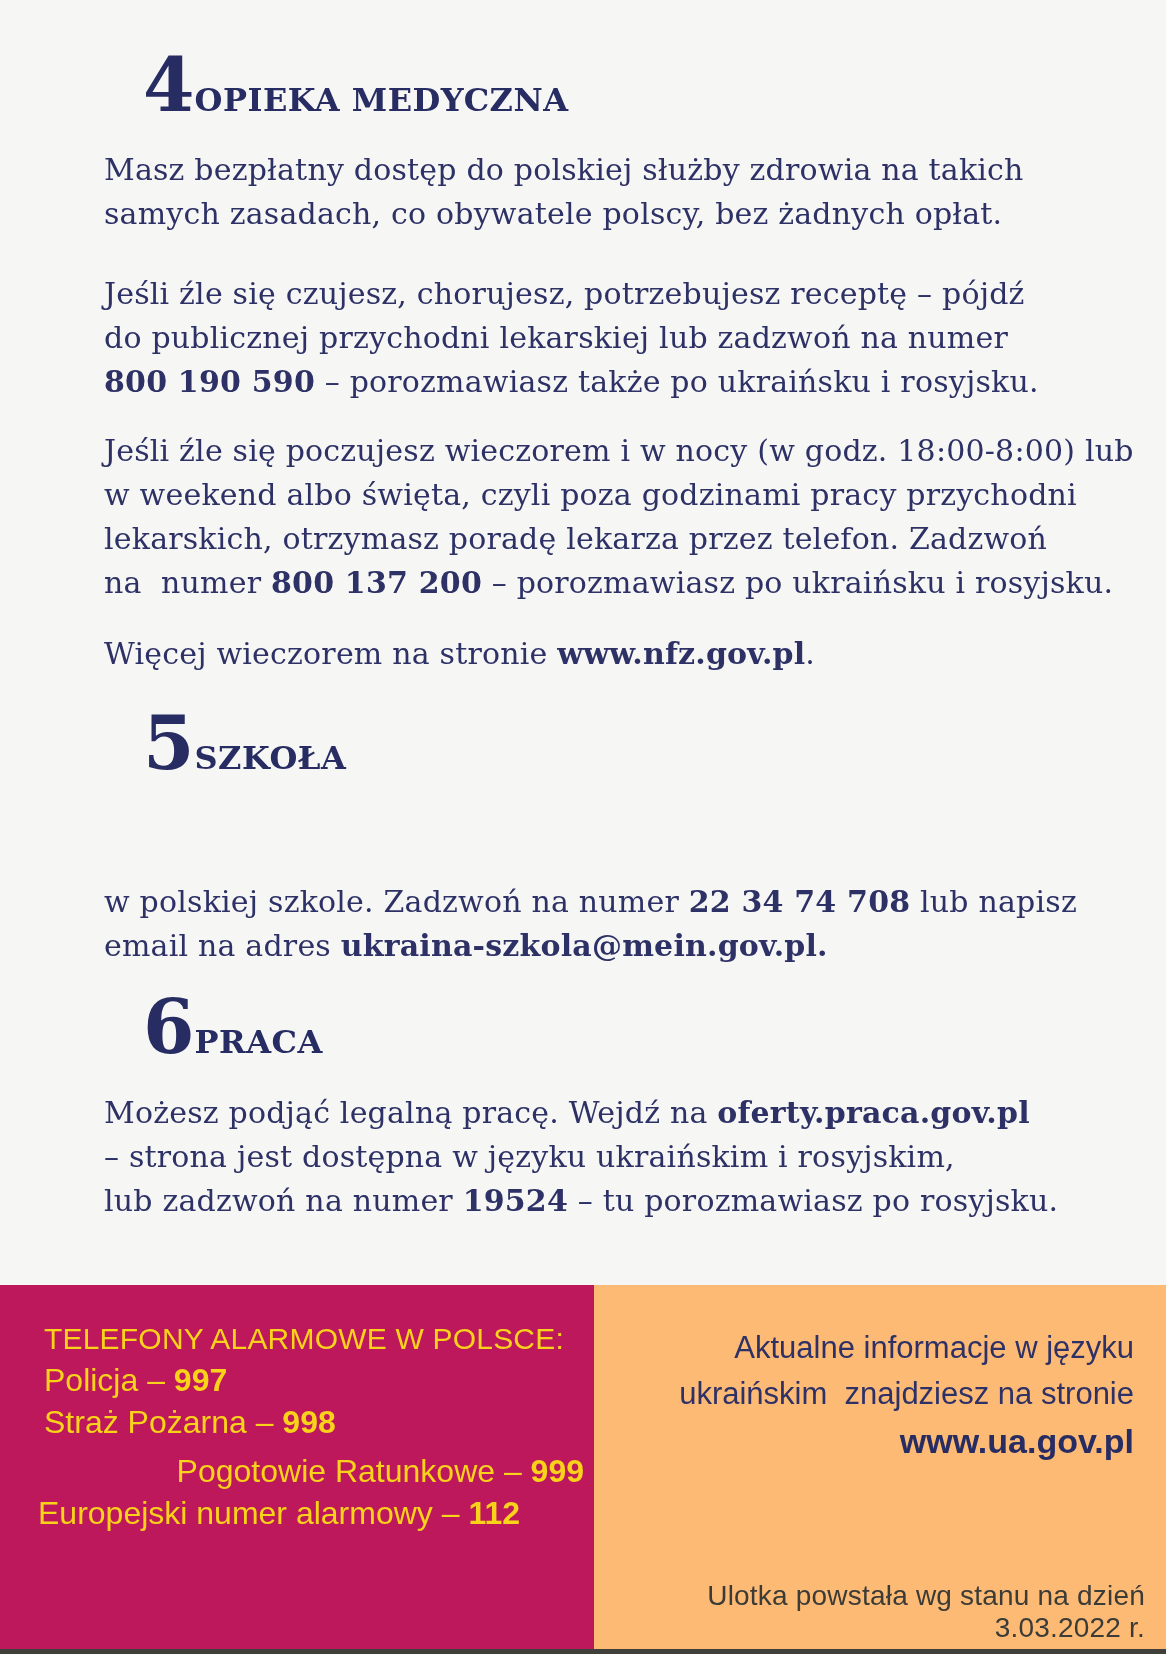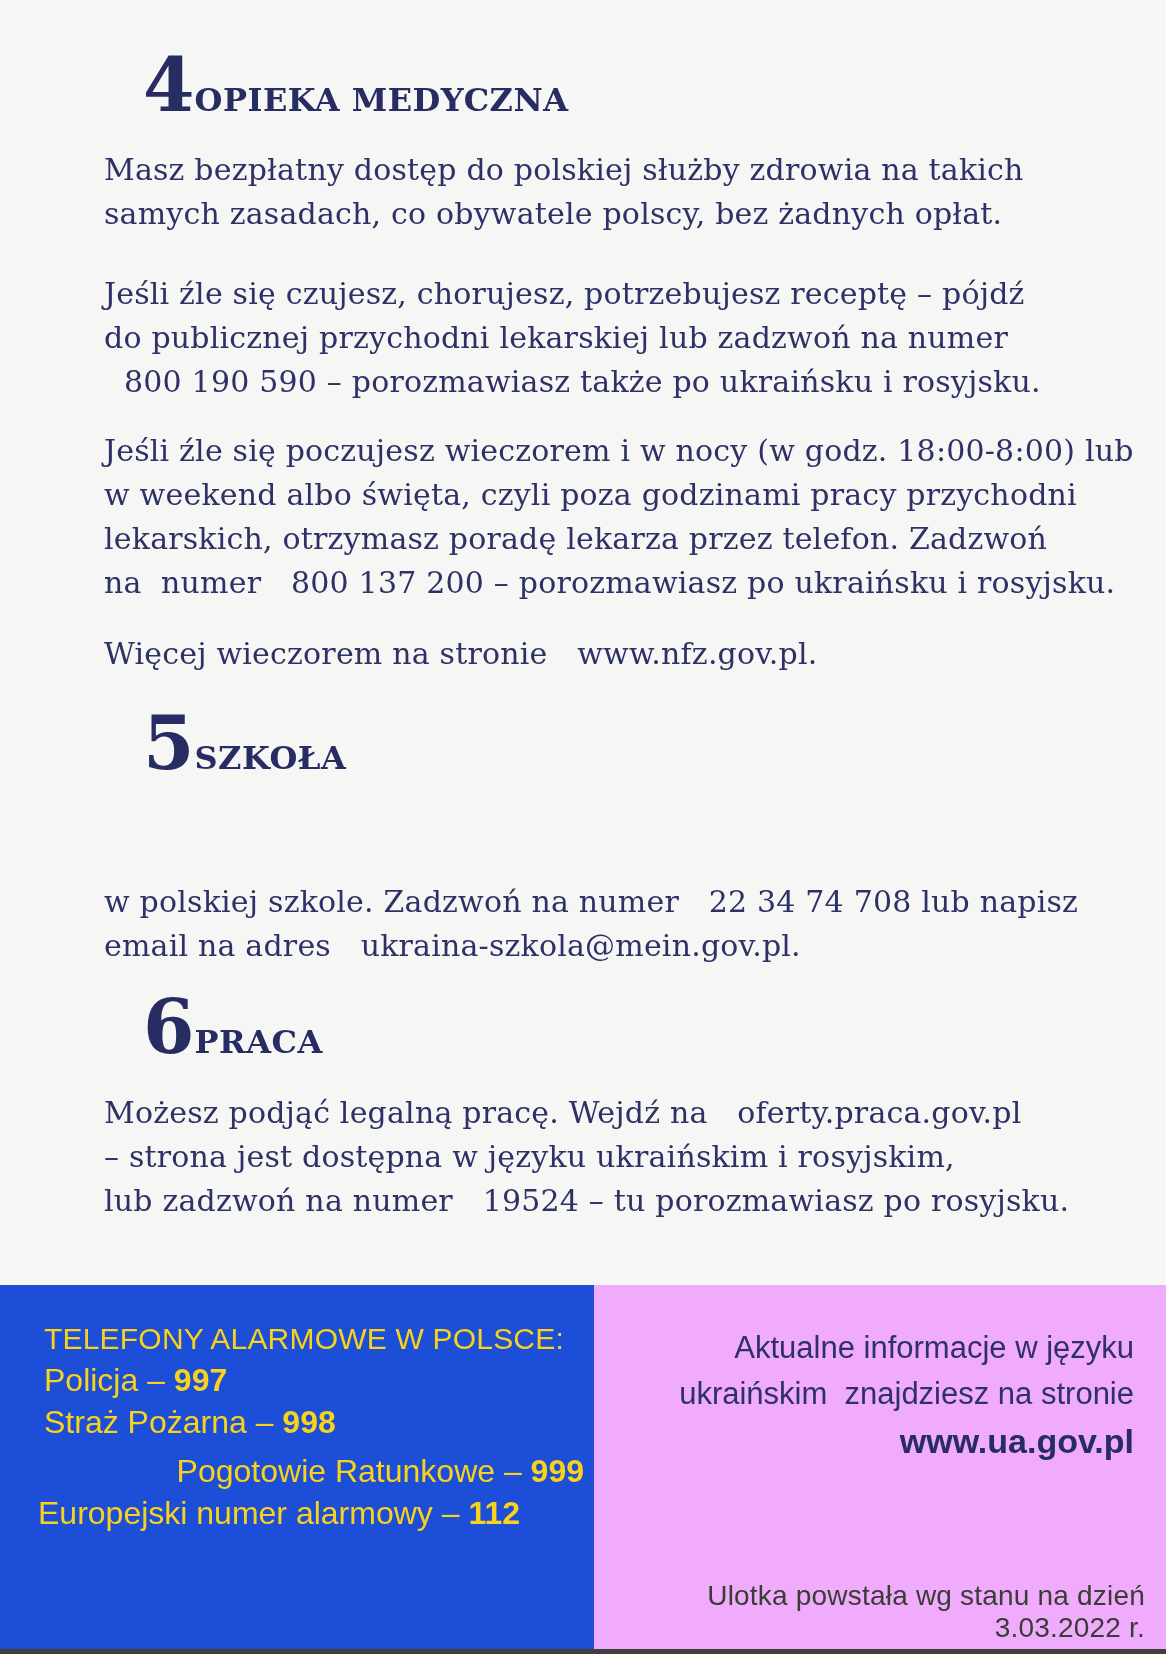--- a/index.html
+++ b/index.html
@@ -17,48 +17,48 @@
   .sec-title{font-size:32px;font-weight:bold;letter-spacing:.5px;}
   .h-0{top:48px}
   .h-1{top:706px}
   .h-2{top:990px}
 
   .para{
     position:absolute;left:104px;width:1058px;
     font-size:30px;line-height:44px;color:#2d3166;
     white-space:pre-wrap;letter-spacing:.2px;
   }
-  .para .b{font-weight:normal;margin-left:20px;}
+  .para .b{font-weight:bold;}
   .p-0-0{top:148px}
   .p-0-1{top:272px}
   .p-0-2{top:429px}
   .p-0-3{top:632px}
   .p-1-0{top:836px}
   .p-2-0{top:1091px}
 
   
   .footer{
     position:absolute;left:0;top:1285px;width:1166px;height:369px;
     display:flex;font-family:"Liberation Sans",sans-serif;
   }
   .blue-panel{
     width:594px;height:100%;box-sizing:border-box;
-    background:#1d4ed8;color:#f9d21a;
+    background:#be185d;color:#f9d21a;
     padding:34px 10px 0 44px;
   }
   .emg-heading{font-size:30px;line-height:40px;letter-spacing:.2px;}
   #emg-list{}
   .emg-item{font-size:32px;line-height:42px;}
   #emg-list .emg-item:nth-child(3){margin-top:7px;margin-left:-6px;text-align:right;}
   #emg-list .emg-item:nth-child(4){margin-left:-6px;}
   .emg-item .b{font-weight:bold;}
 
   .yellow-panel{
     flex:1;height:100%;box-sizing:border-box;position:relative;
-    background:#f0abfc;color:#2e3166;text-align:right;
+    background:#fdba74;color:#2e3166;text-align:right;
     padding:40px 32px 0 0;
   }
   .info-line{font-size:31px;line-height:46px;white-space:pre-wrap;}
   .info-url{font-size:34px;line-height:48px;font-weight:bold;color:#272c63;}
   .date-note{
     position:absolute;right:21px;bottom:10px;
     font-size:28px;color:#3b3b37;letter-spacing:.2px;
   }
   .bottom-edge{
     position:absolute;left:0;bottom:0;width:1166px;height:5px;

